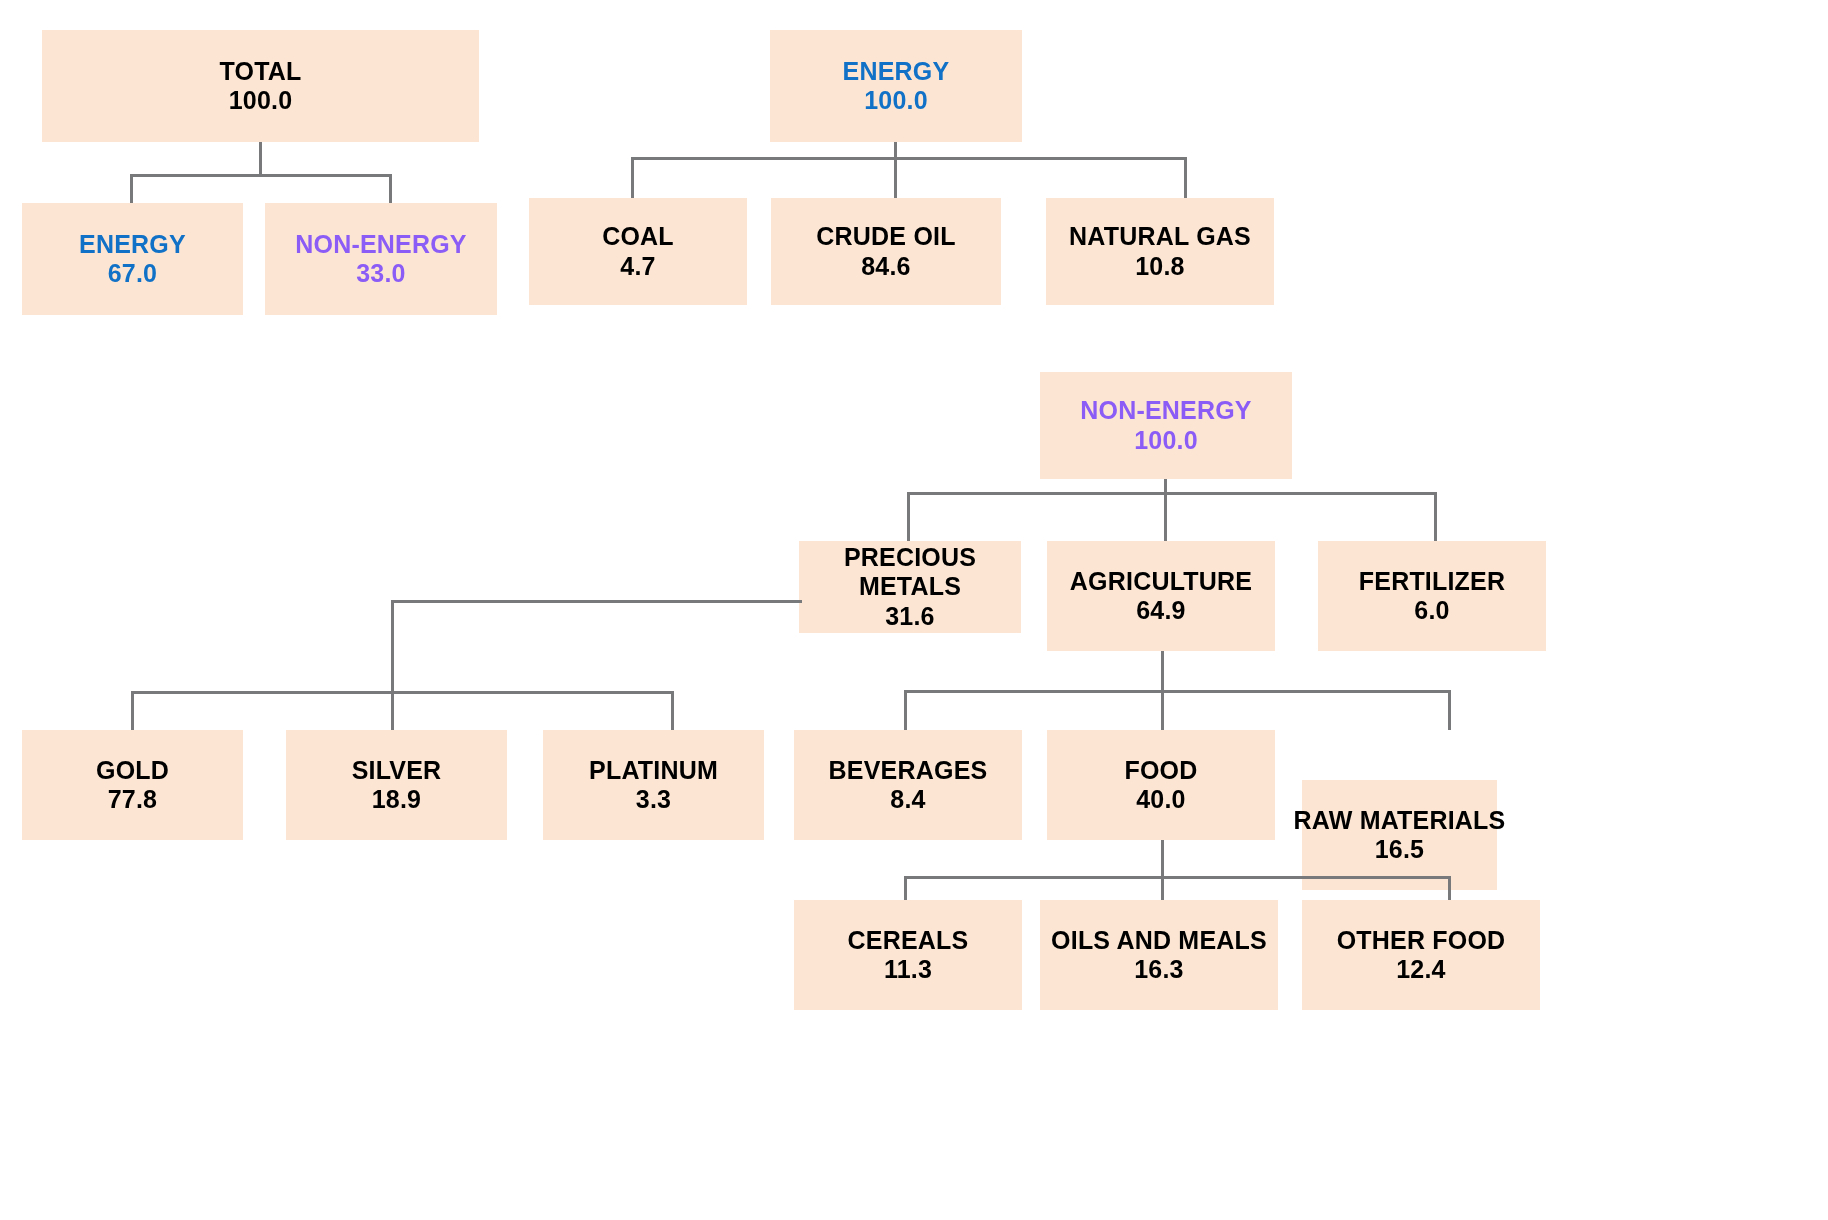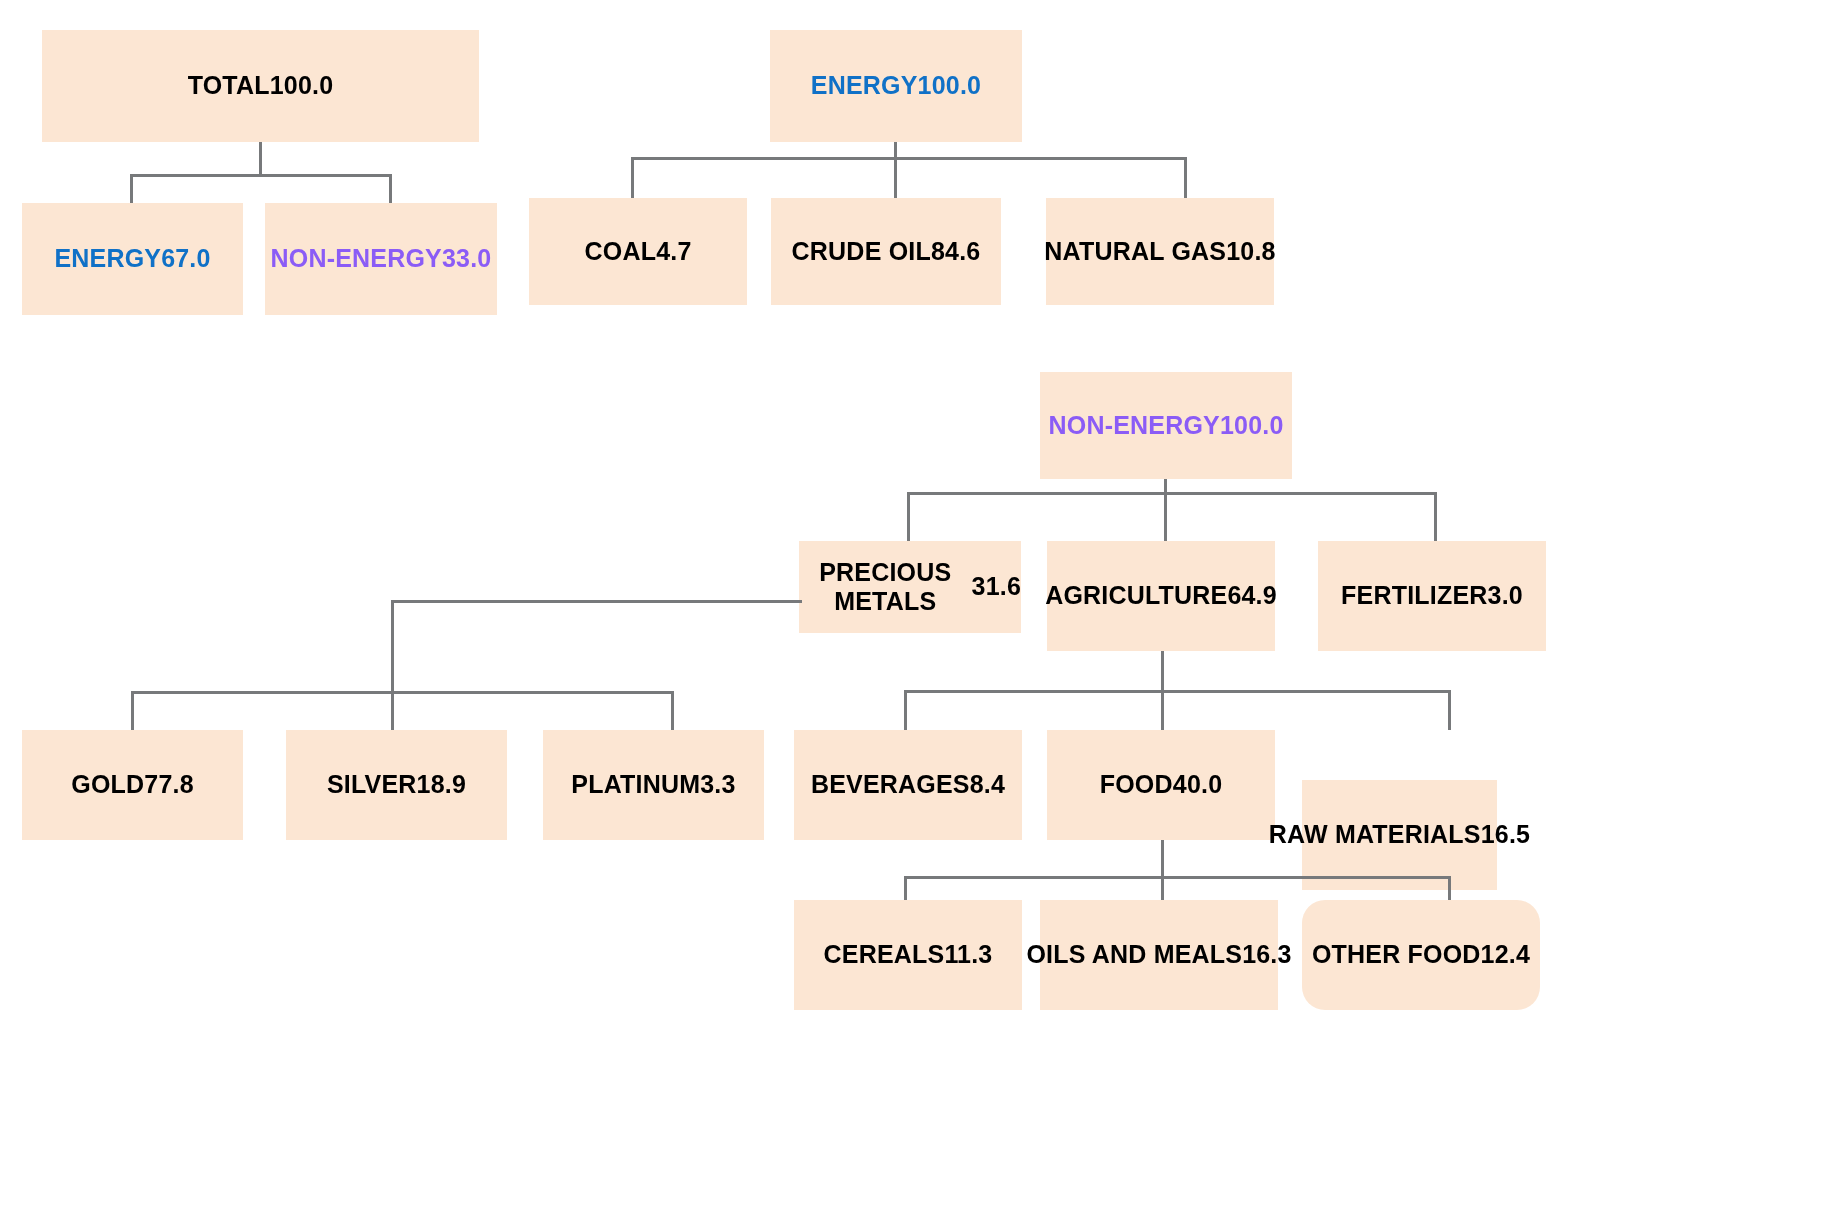--- a/index.html
+++ b/index.html
@@ -13,21 +13,21 @@
     height: 1220px;
     background: #ffffff;
     font-family: "Liberation Sans", sans-serif;
     overflow: hidden;
   }
   .node {
     position: absolute;
     box-sizing: border-box;
     background: #FCE6D3;
     display: flex;
-    flex-direction: row;
+    flex-direction: column;
     align-items: center;
     justify-content: center;
     text-align: center;
     font-weight: bold;
     line-height: 1.18;
     color: #000000;
     letter-spacing: 0.2px;
   }
   .node .label {
     font-size: 25px;
@@ -120,21 +120,21 @@
     <span class="value">31.6</span>
   </div>
 
   <div class="node" style="left:1047px; top:541px; width:228px; height:110px;">
     <span class="label">AGRICULTURE</span>
     <span class="value">64.9</span>
   </div>
 
   <div class="node" style="left:1318px; top:541px; width:228px; height:110px;">
     <span class="label">FERTILIZER</span>
-    <span class="value">3.0</span>
+    <span class="value">6.0</span>
   </div>
 
   <div class="conn h" style="left:391px; top:600px; width:411px;"></div>
   <div class="conn v" style="left:391px; top:600px; height:93px;"></div>
   <div class="conn h" style="left:131px; top:691px; width:543px;"></div>
   <div class="conn v" style="left:131px; top:691px; height:41px;"></div>
   <div class="conn v" style="left:391px; top:691px; height:41px;"></div>
   <div class="conn v" style="left:671px; top:691px; height:41px;"></div>
 
   <div class="node" style="left:22px; top:730px; width:221px; height:110px;">
@@ -182,18 +182,18 @@
   <div class="node" style="left:794px; top:900px; width:228px; height:110px;">
     <span class="label">CEREALS</span>
     <span class="value">11.3</span>
   </div>
 
   <div class="node" style="left:1040px; top:900px; width:238px; height:110px;">
     <span class="label">OILS AND MEALS</span>
     <span class="value">16.3</span>
   </div>
 
-  <div class="node" style="left:1302px; top:900px; width:238px; height:110px;border-radius:23px;">
+  <div class="node" style="left:1302px; top:900px; width:238px; height:110px;">
     <span class="label">OTHER FOOD</span>
     <span class="value">12.4</span>
   </div>
 
 </div>
 
 </body></html>

